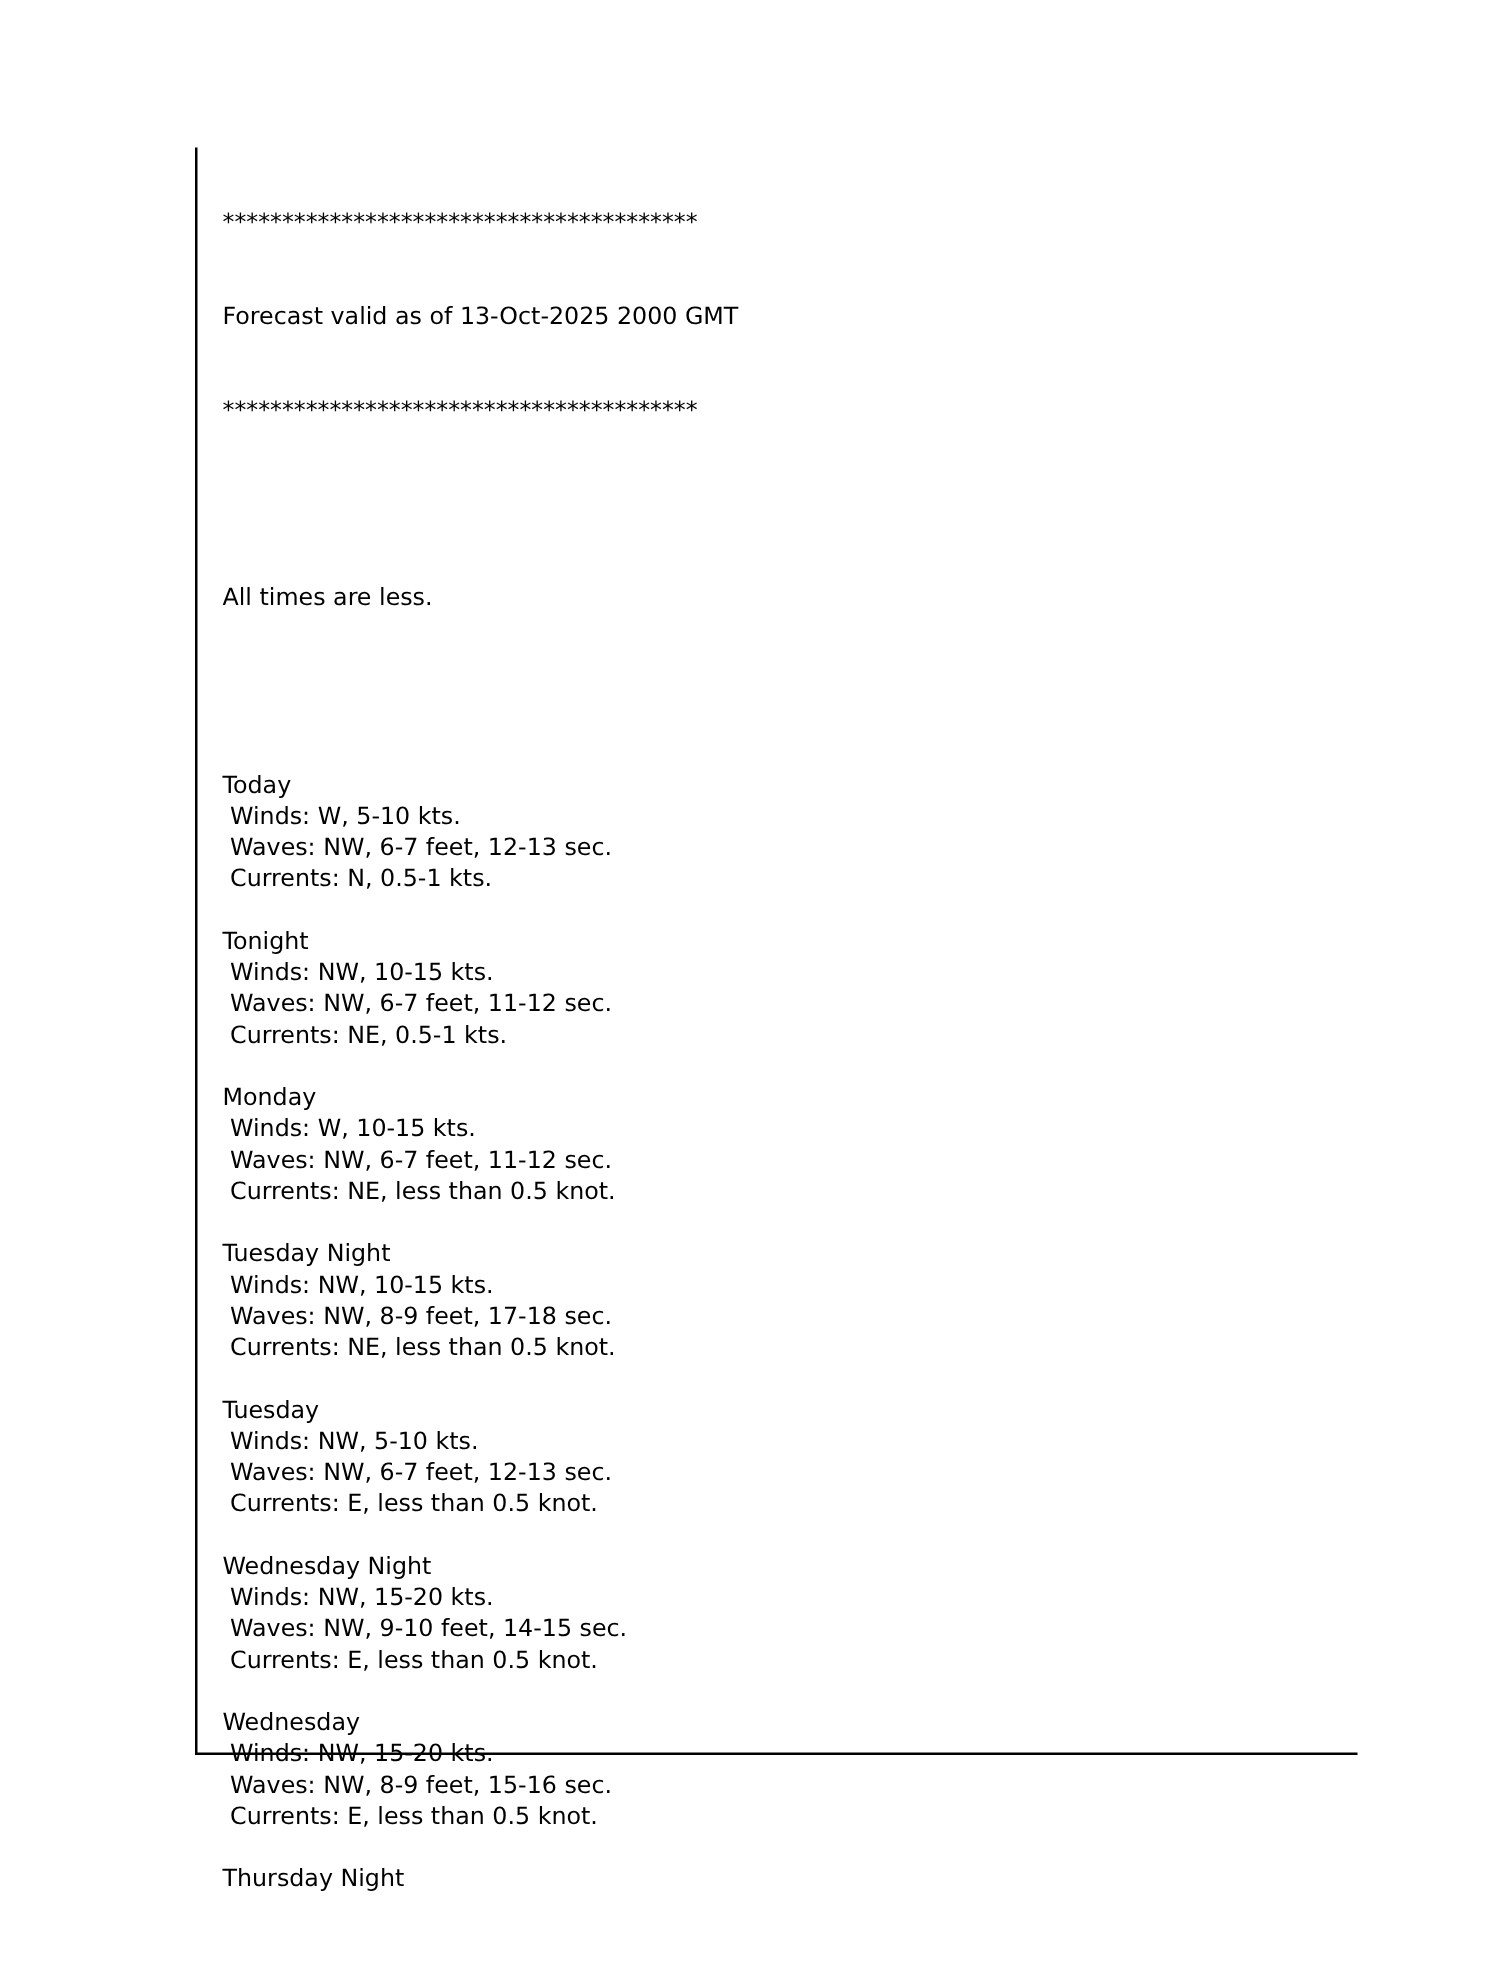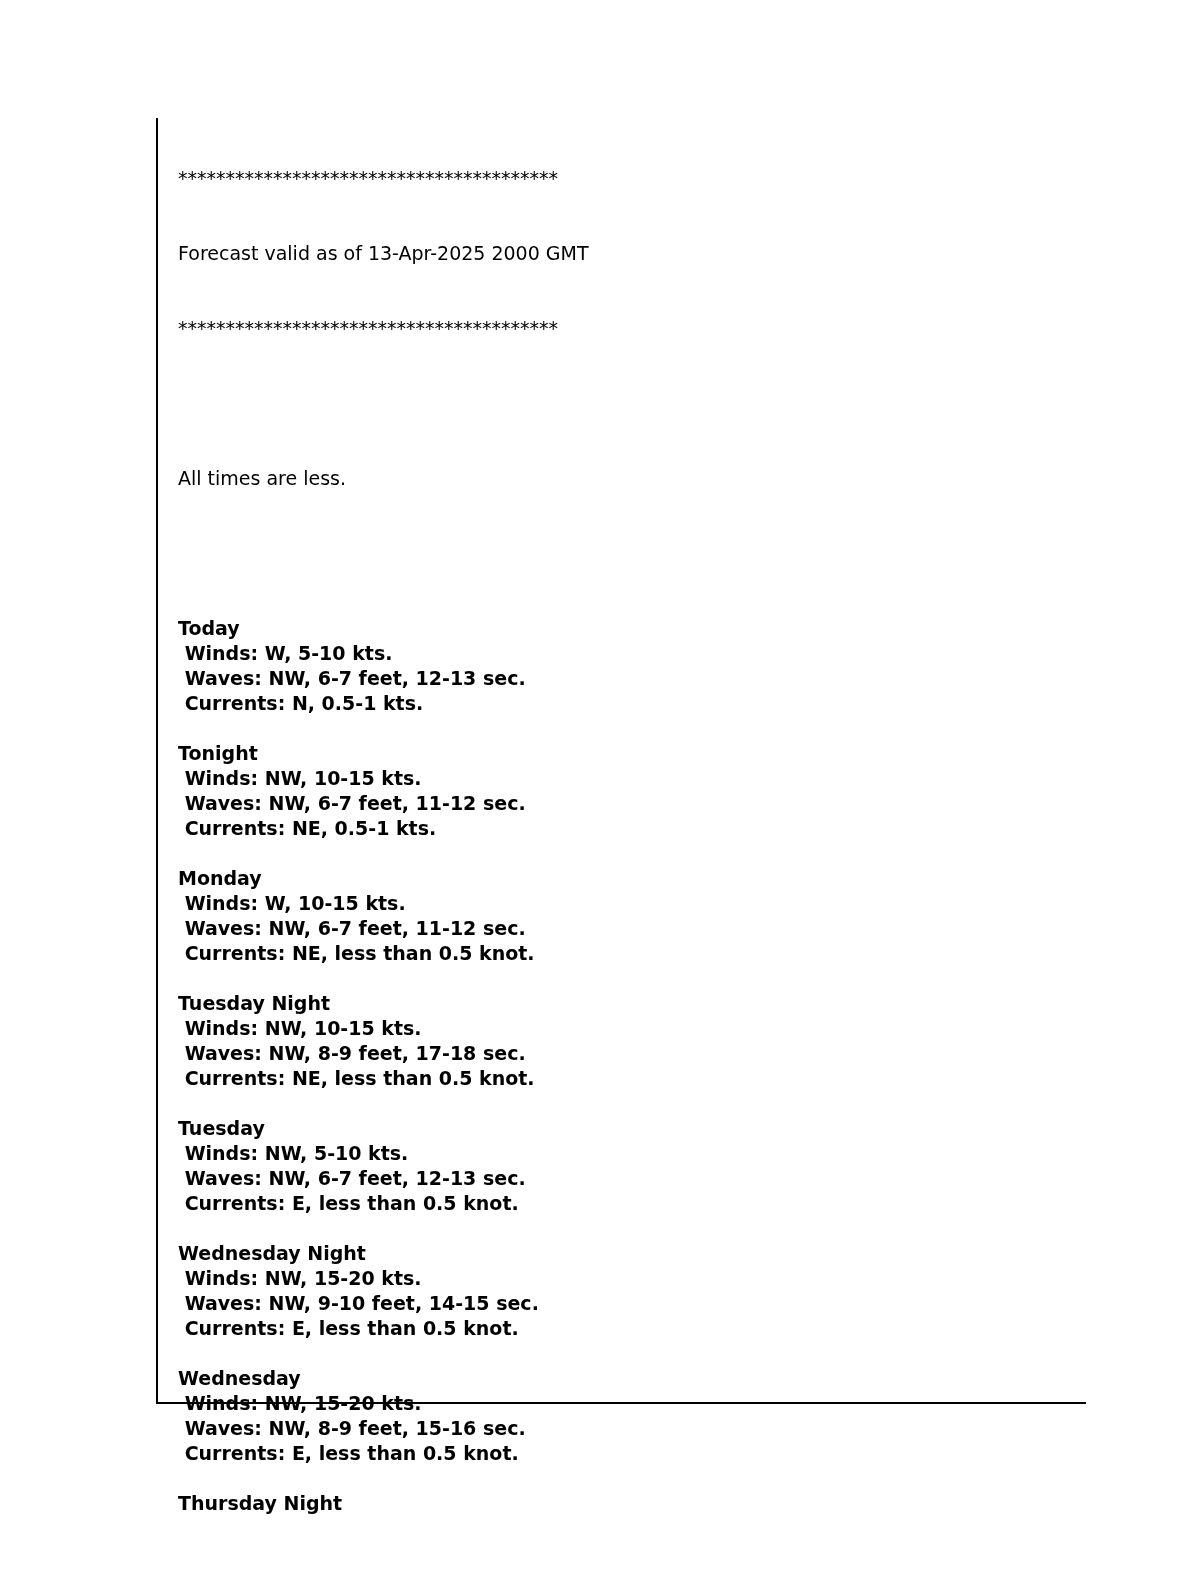--- a/index.html
+++ b/index.html
@@ -28,29 +28,29 @@
   }
   .doc {
     position: absolute;
     left: 178px;
     top: 116px;
     font-size: 19px;
     line-height: 25px;
     white-space: pre;
   }
   .spacer { height: 25px; }
-  .section { margin-bottom: 25px; font-weight: bold; }
+  .section { margin-bottom: 25px; }
   .line { height: 25px; }
 </style>
 </head>
 <body>
 
 <div class="frame"></div>
 
 <div class="doc">
   <div class="line">****************************************</div>
-  <div class="line">Forecast valid as of 13-Apr-2025 2000 GMT</div>
+  <div class="line">Forecast valid as of 13-Oct-2025 2000 GMT</div>
   <div class="line">****************************************</div>
   <div class="spacer"></div>
   <div class="line">All times are less.</div>
   <div class="spacer"></div>
   <div id="sections"><div class="section"><div class="line">Today</div><div class="line"> <span>Winds:</span> <span>W, 5-10 kts.</span></div><div class="line"> <span>Waves:</span> <span>NW, 6-7 feet, 12-13 sec.</span></div><div class="line"> <span>Currents:</span> <span>N, 0.5-1 kts.</span></div></div><div class="section"><div class="line">Tonight</div><div class="line"> <span>Winds:</span> <span>NW, 10-15 kts.</span></div><div class="line"> <span>Waves:</span> <span>NW, 6-7 feet, 11-12 sec.</span></div><div class="line"> <span>Currents:</span> <span>NE, 0.5-1 kts.</span></div></div><div class="section"><div class="line">Monday</div><div class="line"> <span>Winds:</span> <span>W, 10-15 kts.</span></div><div class="line"> <span>Waves:</span> <span>NW, 6-7 feet, 11-12 sec.</span></div><div class="line"> <span>Currents:</span> <span>NE, less than 0.5 knot.</span></div></div><div class="section"><div class="line">Tuesday Night</div><div class="line"> <span>Winds:</span> <span>NW, 10-15 kts.</span></div><div class="line"> <span>Waves:</span> <span>NW, 8-9 feet, 17-18 sec.</span></div><div class="line"> <span>Currents:</span> <span>NE, less than 0.5 knot.</span></div></div><div class="section"><div class="line">Tuesday</div><div class="line"> <span>Winds:</span> <span>NW, 5-10 kts.</span></div><div class="line"> <span>Waves:</span> <span>NW, 6-7 feet, 12-13 sec.</span></div><div class="line"> <span>Currents:</span> <span>E, less than 0.5 knot.</span></div></div><div class="section"><div class="line">Wednesday Night</div><div class="line"> <span>Winds:</span> <span>NW, 15-20 kts.</span></div><div class="line"> <span>Waves:</span> <span>NW, 9-10 feet, 14-15 sec.</span></div><div class="line"> <span>Currents:</span> <span>E, less than 0.5 knot.</span></div></div><div class="section"><div class="line">Wednesday</div><div class="line"> <span>Winds:</span> <span>NW, 15-20 kts.</span></div><div class="line"> <span>Waves:</span> <span>NW, 8-9 feet, 15-16 sec.</span></div><div class="line"> <span>Currents:</span> <span>E, less than 0.5 knot.</span></div></div><div class="section"><div class="line">Thursday Night</div></div></div>
 </div>
 
 </body></html>

